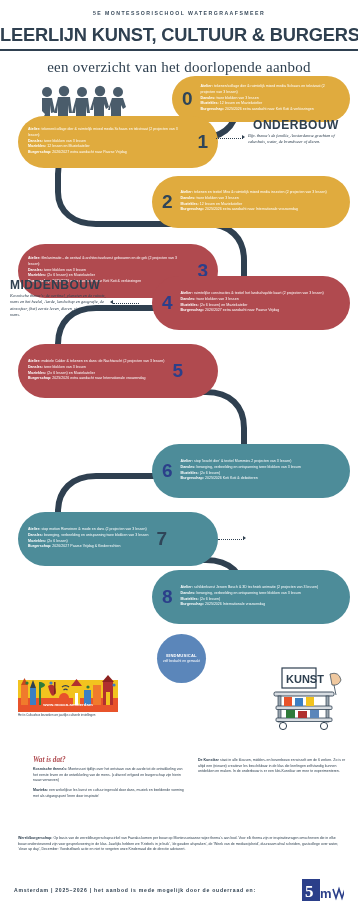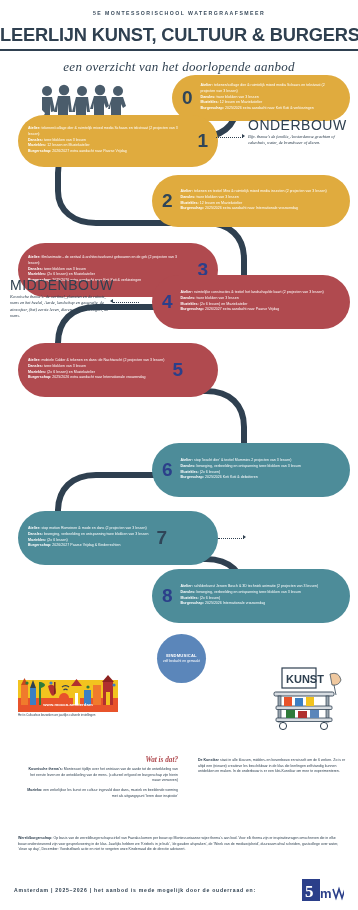--- a/index.html
+++ b/index.html
@@ -29,22 +29,21 @@
     margin-top: 8px;
     white-space: nowrap;
   }
   .title-rule {
     height: 1.6px;
     background: #2f4050;
     margin-top: 3px;
   }
   .subtitle {
     font-family: "Liberation Serif", serif;
-    font-style: italic;
-    font-size: 13px;
+    font-size: 15px;
     color: #2f4050;
     margin-top: 8px;
     letter-spacing: 0.25px;
   }
 
   
   .flow { position: relative; height: 560px; margin-top: 4px; }
   .snake { position: absolute; left: 0; top: 0; }
 
   .kids {
@@ -82,21 +81,21 @@
   .pill.right .num { margin-right: 8px; }
 
   .c-yellow { background: #e0ab3e; }
   .c-red    { background: #b04a4f; }
   .c-teal   { background: #4d8c99; }
   .n-onred  { color: #2b3f8a; }
 
   
   .side-note { position: absolute; width: 96px; }
   .side-note .sn-title {
-    font-size: 14px; font-weight: normal; letter-spacing: 0.5px;
+    font-size: 12px; font-weight: bold; letter-spacing: 0.5px;
     color: #2f4050; text-transform: uppercase; text-align: center;
   }
   .side-note .sn-body {
     font-family: "Liberation Serif", serif;
     font-style: italic;
     font-size: 4.35px;
     line-height: 1.45;
     color: #2f4050;
     margin-top: 1.5px;
   }
@@ -134,21 +133,21 @@
     position: absolute; bottom: 5px; left: 0; width: 100%;
     text-align: center; font-size: 4.2px; font-weight: bold; color: #ffffff;
     letter-spacing: 0.1px;
   }
   .mocca-cap { font-size: 2.9px; line-height: 1.35; color: #2f4050; margin-top: 2px; }
 
   
   .kar { position: absolute; right: 8px; top: 660px; width: 86px; height: 86px; }
 
   
-  .wat { position: absolute; left: 23px; top: 756px; width: 155px; text-align: right; }
+  .wat { position: absolute; left: 33px; top: 756px; width: 155px; }
   .wat-title {
     font-family: "Liberation Serif", serif;
     font-style: italic; font-weight: bold;
     font-size: 7.2px; color: #b04a4f; margin-bottom: 3px;
   }
   .para { font-size: 3.55px; line-height: 1.56; color: #2f4050; }
   .para b { font-weight: bold; }
   .para + .para { margin-top: 4.5px; }
 
   .kunstkar-txt { position: absolute; right: 10px; top: 758px; width: 150px; }

